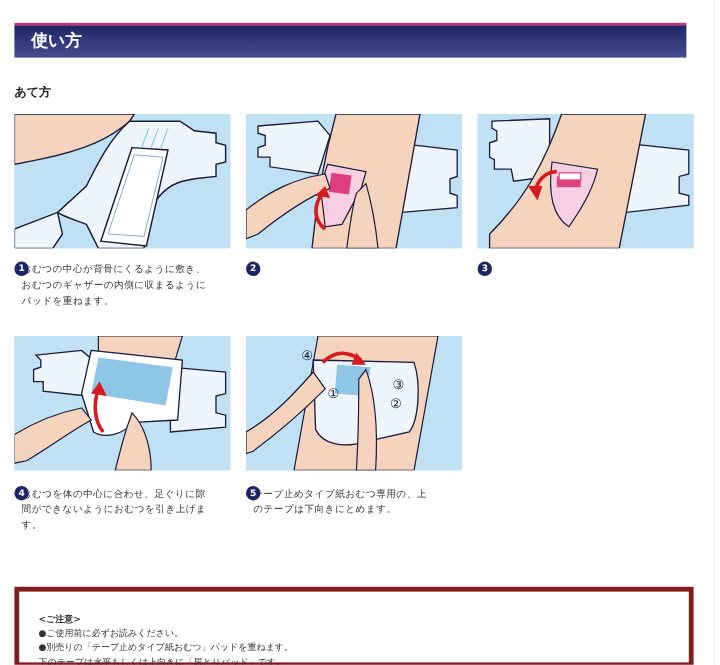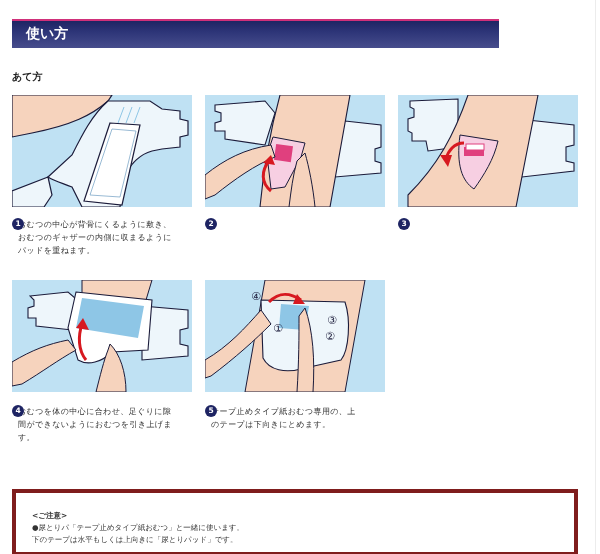--- a/index.html
+++ b/index.html
@@ -5,21 +5,21 @@
   html, body { margin: 0; padding: 0; background: #ffffff; }
   body {
     width: 600px; height: 554px; position: relative; overflow: hidden;
     font-family: "DejaVu Sans", "Liberation Sans", sans-serif;
     color: #333333;
   }
   .page-edge {
     position: absolute; top: 0; right: 4px; width: 1px; height: 554px; background: #ececec;
   }
   .header-bar {
-    position: absolute; left: 12px; top: 19px; width: 487px; height: 29px;
+    position: absolute; left: 12px; top: 19px; width: 560px; height: 29px;
     border-top: 2px solid #d0307a;
     background: linear-gradient(to bottom, #1e2463 0%, #2d3578 40%, #474d8c 100%);
     box-sizing: border-box;
   }
   .header-title {
     position: absolute; left: 14px; top: 4px;
     color: #ffffff; font-weight: bold; font-size: 14px; letter-spacing: 0px;
   }
   .sub-title {
     position: absolute; left: 12px; top: 70px;
@@ -156,16 +156,17 @@
 </div>
 <div class="step" style="left:205px; top:405px;">
   <span class="step-badge">5</span>
   <div class="step-text">テープ止めタイプ紙おむつ専用の、上
 のテープは下向きにとめます。</div>
 </div>
 
 <div class="notice-box">
   <div class="notice-inner">
     <div class="notice-title">&lt;ご注意&gt;</div>
-    <div>●尿とりパ「テープ止めタイプ紙おむつ」と一緒に使います。</div>
+    <div>●ご使用前に必ずお読みください。</div>
+    <div>●別売りの「テープ止めタイプ紙おむつ」パッドを重ねます。</div>
     <div>下のテープは水平もしくは上向きに「尿とりパッド」です。</div>
   </div>
 </div>
 
 </body></html>

